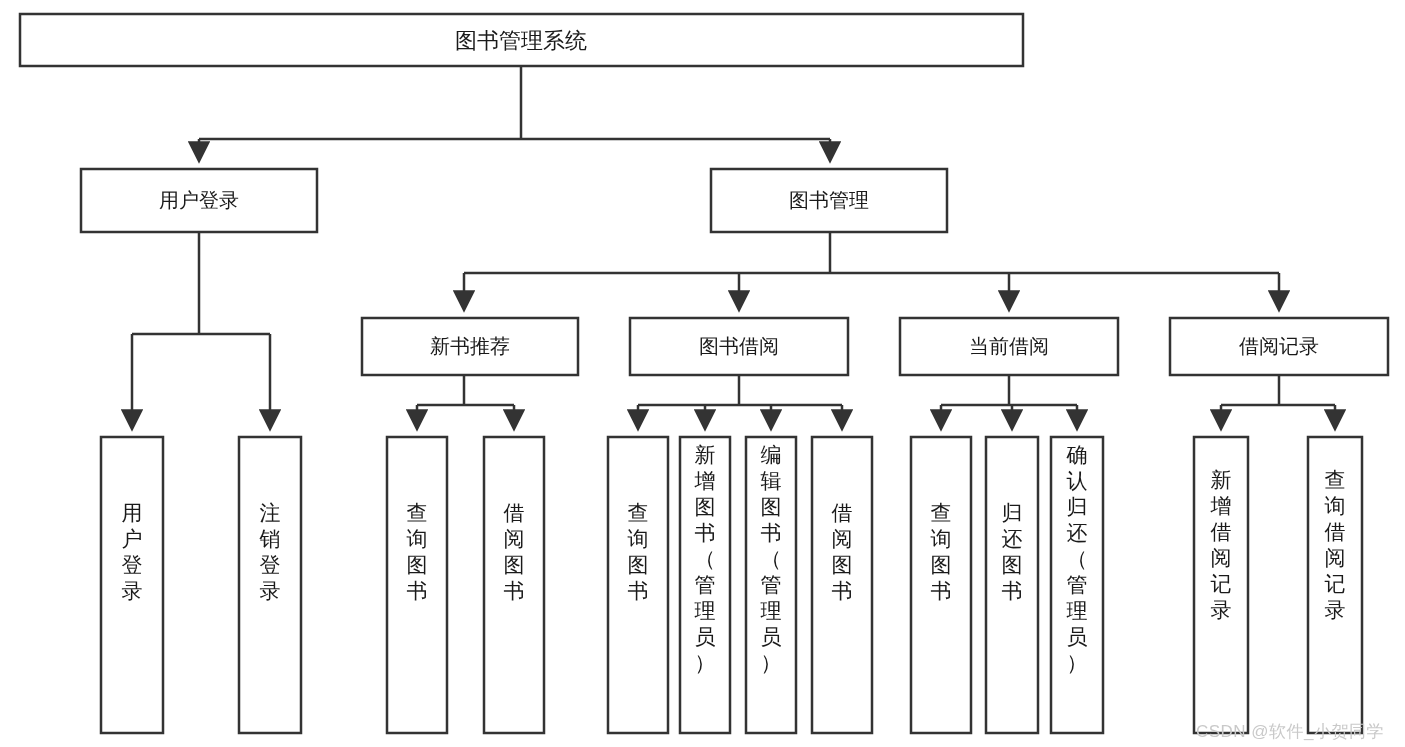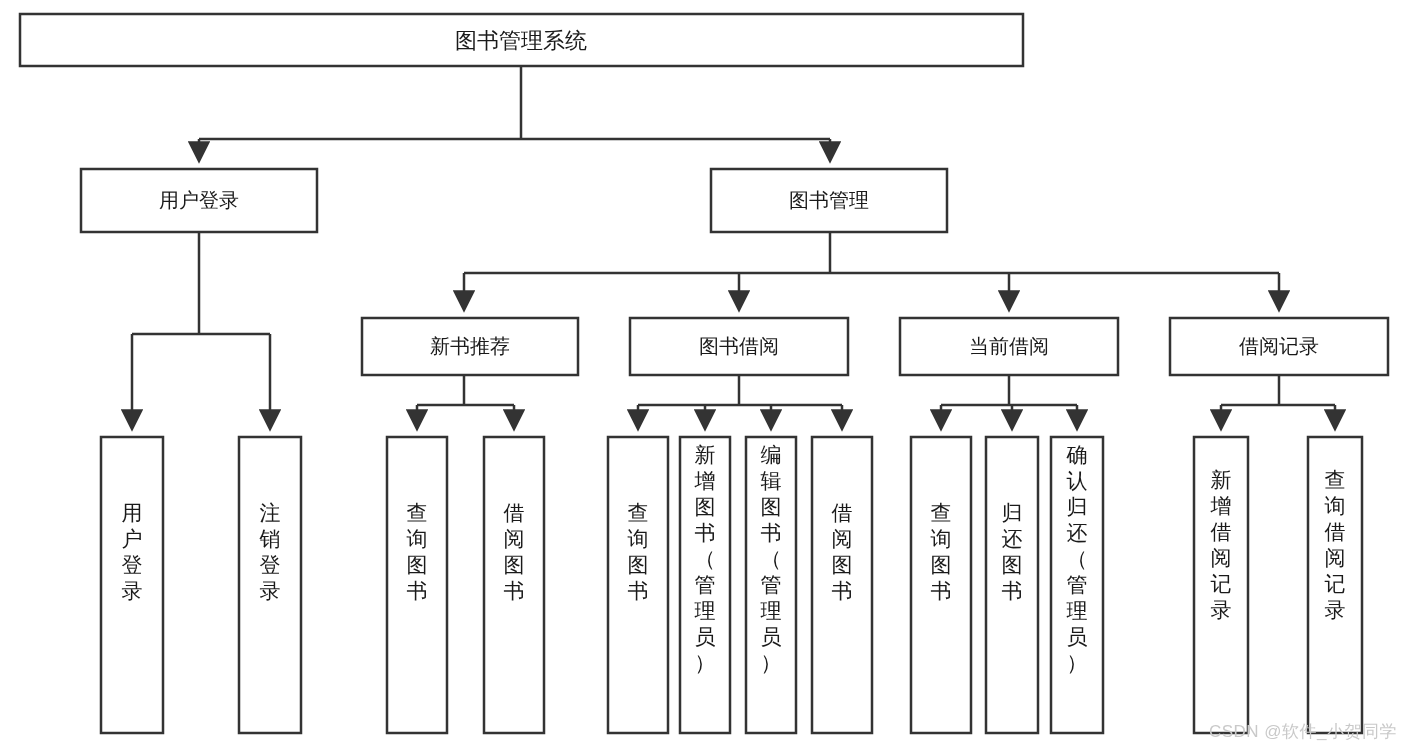--- a/index.html
+++ b/index.html
@@ -48,21 +48,21 @@
   .conn {
     stroke: #333333;
     stroke-width: 2.5;
     fill: none;
   }
   .arrow-head {
     fill: #333333;
   }
   .watermark {
     position: absolute;
-    right: 8px;
+    right: 21px;
     bottom: 4px;
     color: #c9c9c9;
     font-size: 17px;
     font-family: "Liberation Sans", "DejaVu Sans", sans-serif;
     letter-spacing: 0.5px;
     white-space: nowrap;
     user-select: none;
   }
 </style>
 </head>

